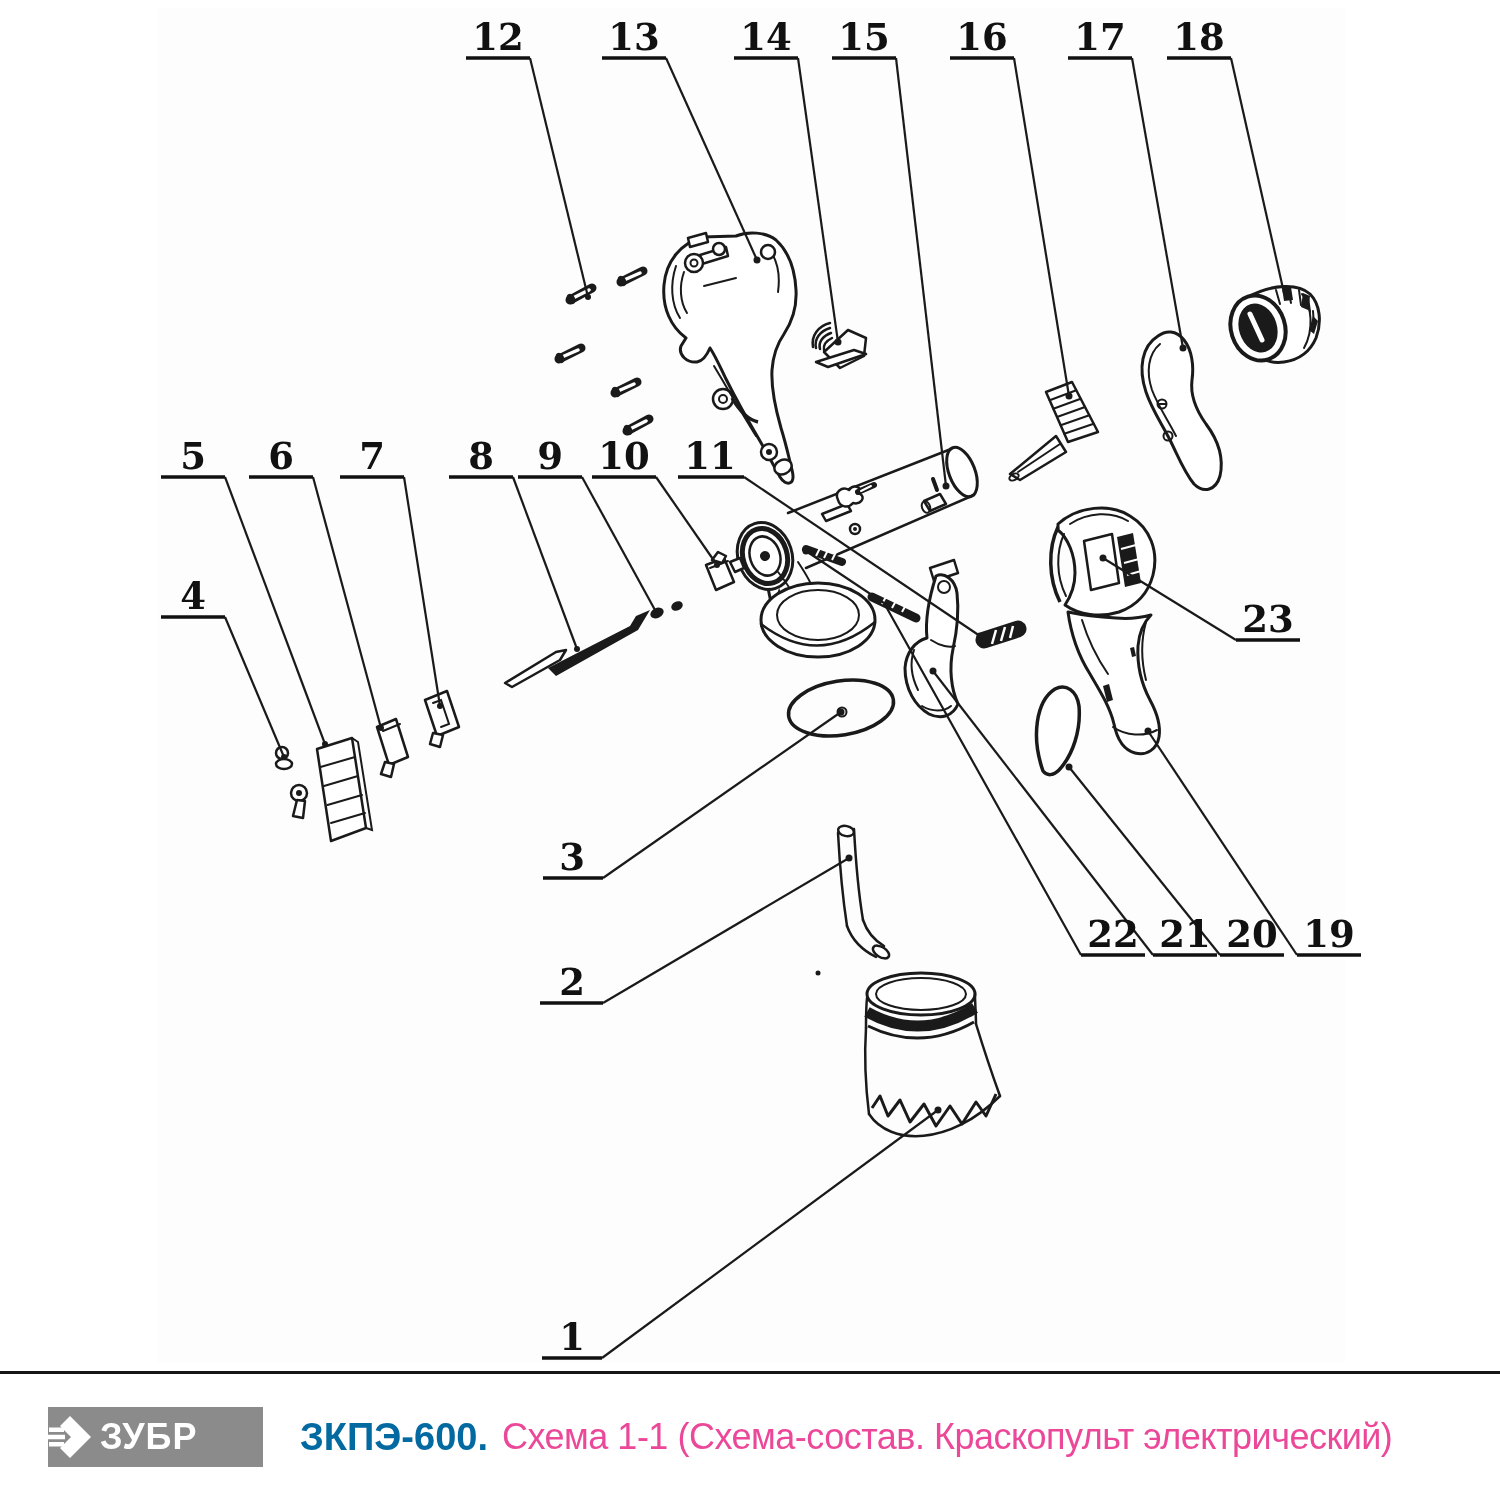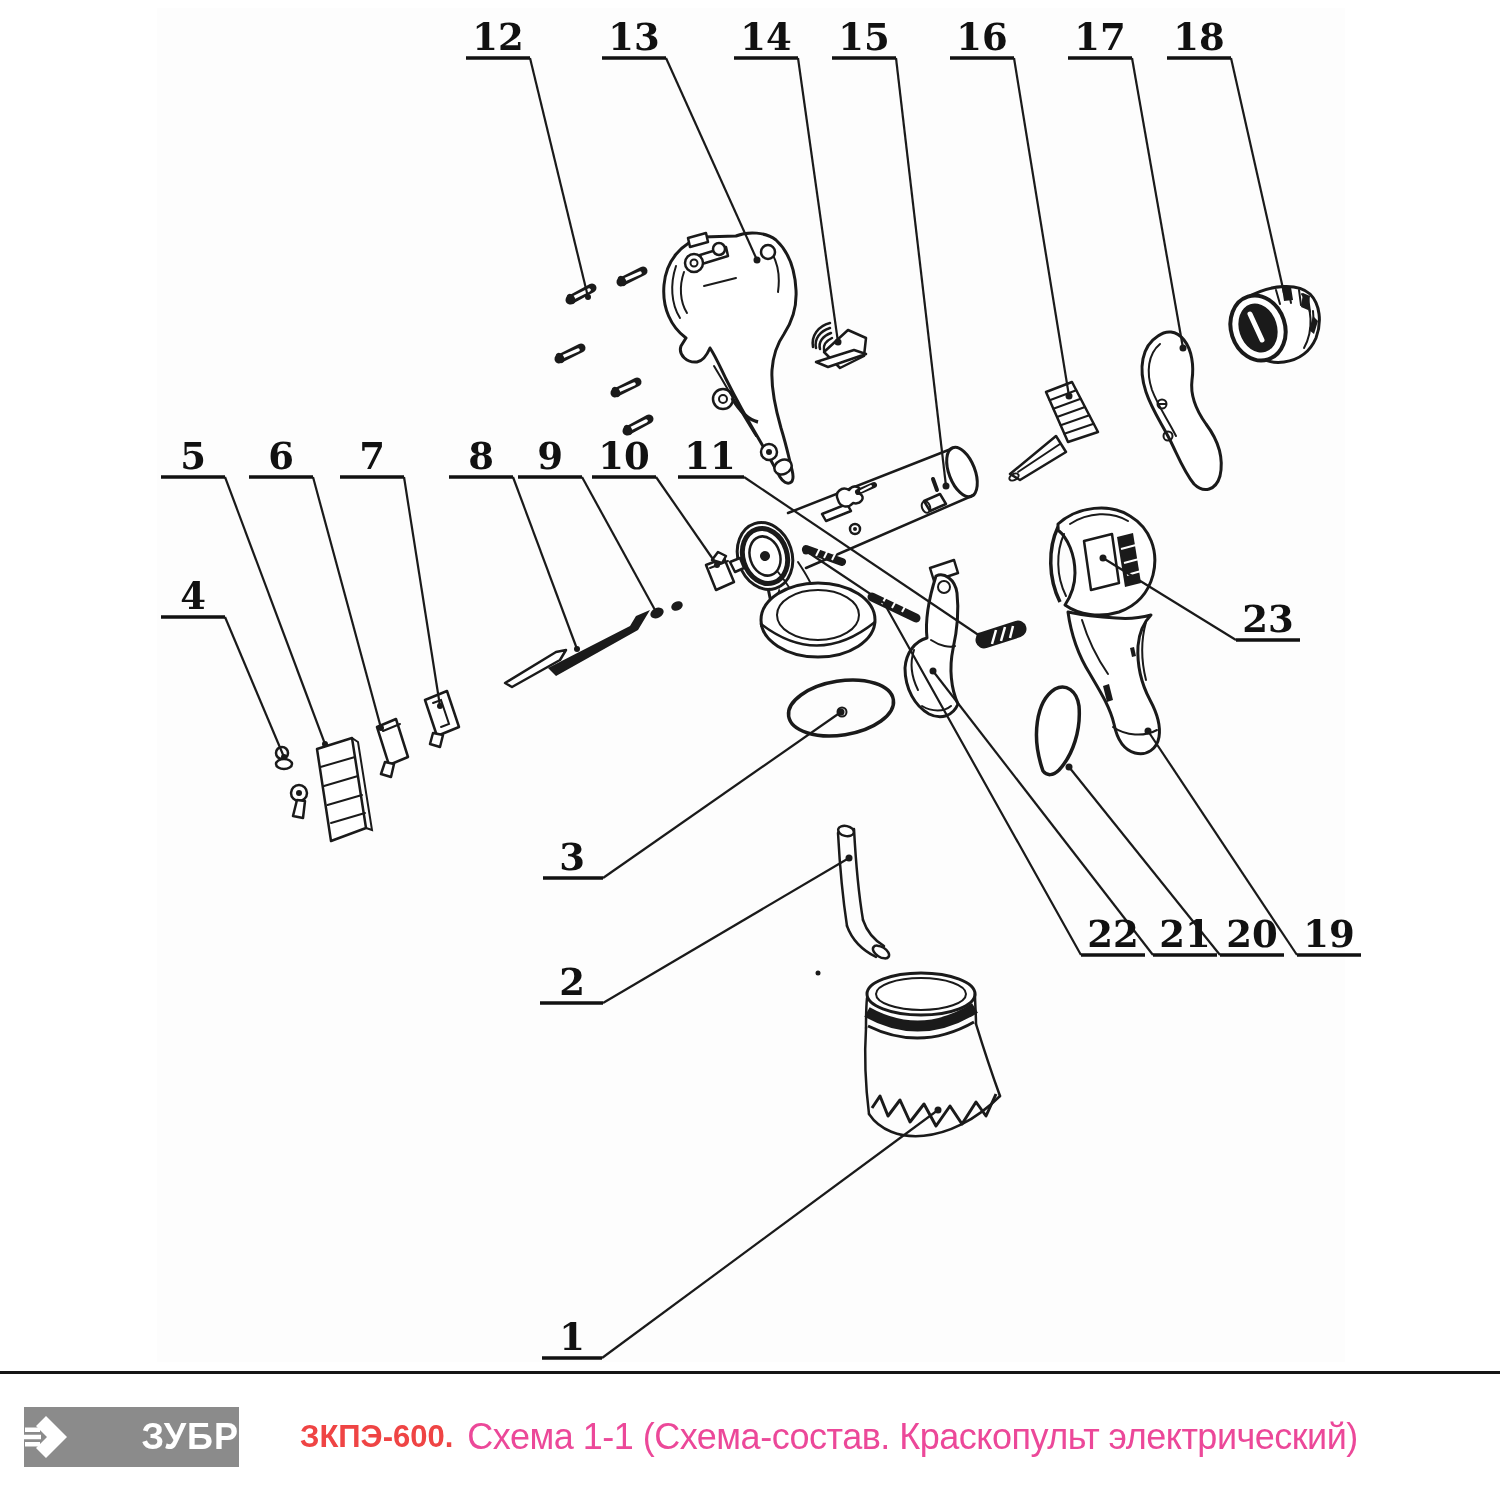--- a/index.html
+++ b/index.html
@@ -15,25 +15,25 @@
   .thick{fill:none;stroke:#1a1a1a;stroke-width:3.5;}
   .dark{fill:#1a1a1a;stroke:none;}
   
   .callout text{font-family:"DejaVu Serif",serif;font-size:37px;font-weight:bold;
                 fill:#111111;text-anchor:middle;}
   .callout .u{stroke:#111111;stroke-width:3.5;}
   .callout .l{fill:none;stroke:#1a1a1a;stroke-width:2.2;}
   .callout .d{fill:#1a1a1a;}
   
   .footer-rule{position:absolute;left:0;top:1371px;width:1500px;height:3px;background:#161616;}
-  .logo-box{position:absolute;left:24px;top:1407px;width:215px;height:60px;background:#8b8b8b;
-            display:flex;align-items:center;justify-content:space-between;gap:8px;}
+  .logo-box{position:absolute;left:48px;top:1407px;width:215px;height:60px;background:#8b8b8b;
+            display:flex;align-items:center;justify-content:flex-start;gap:8px;}
   .logo-text{color:#ffffff;font-weight:bold;font-size:36px;letter-spacing:1px;}
   .footer-text{position:absolute;left:300px;top:1407px;height:60px;display:flex;align-items:center;}
-  .model{font-weight:bold;font-size:31px;color:#ef4444;margin-right:14px;white-space:nowrap;}
+  .model{font-weight:bold;font-size:38px;color:#0369a1;margin-right:14px;white-space:nowrap;}
   .desc{font-size:36px;color:#ec4899;letter-spacing:-0.5px;white-space:nowrap;}
 </style>
 </head>
 <body>
 
 <div class="page">
   <div class="diagram-wrap">
   <svg width="1500" height="1500" viewBox="0 0 1500 1500">
 
     <rect x="157" y="8" width="1188" height="1354" fill="#fdfdfd"></rect>

